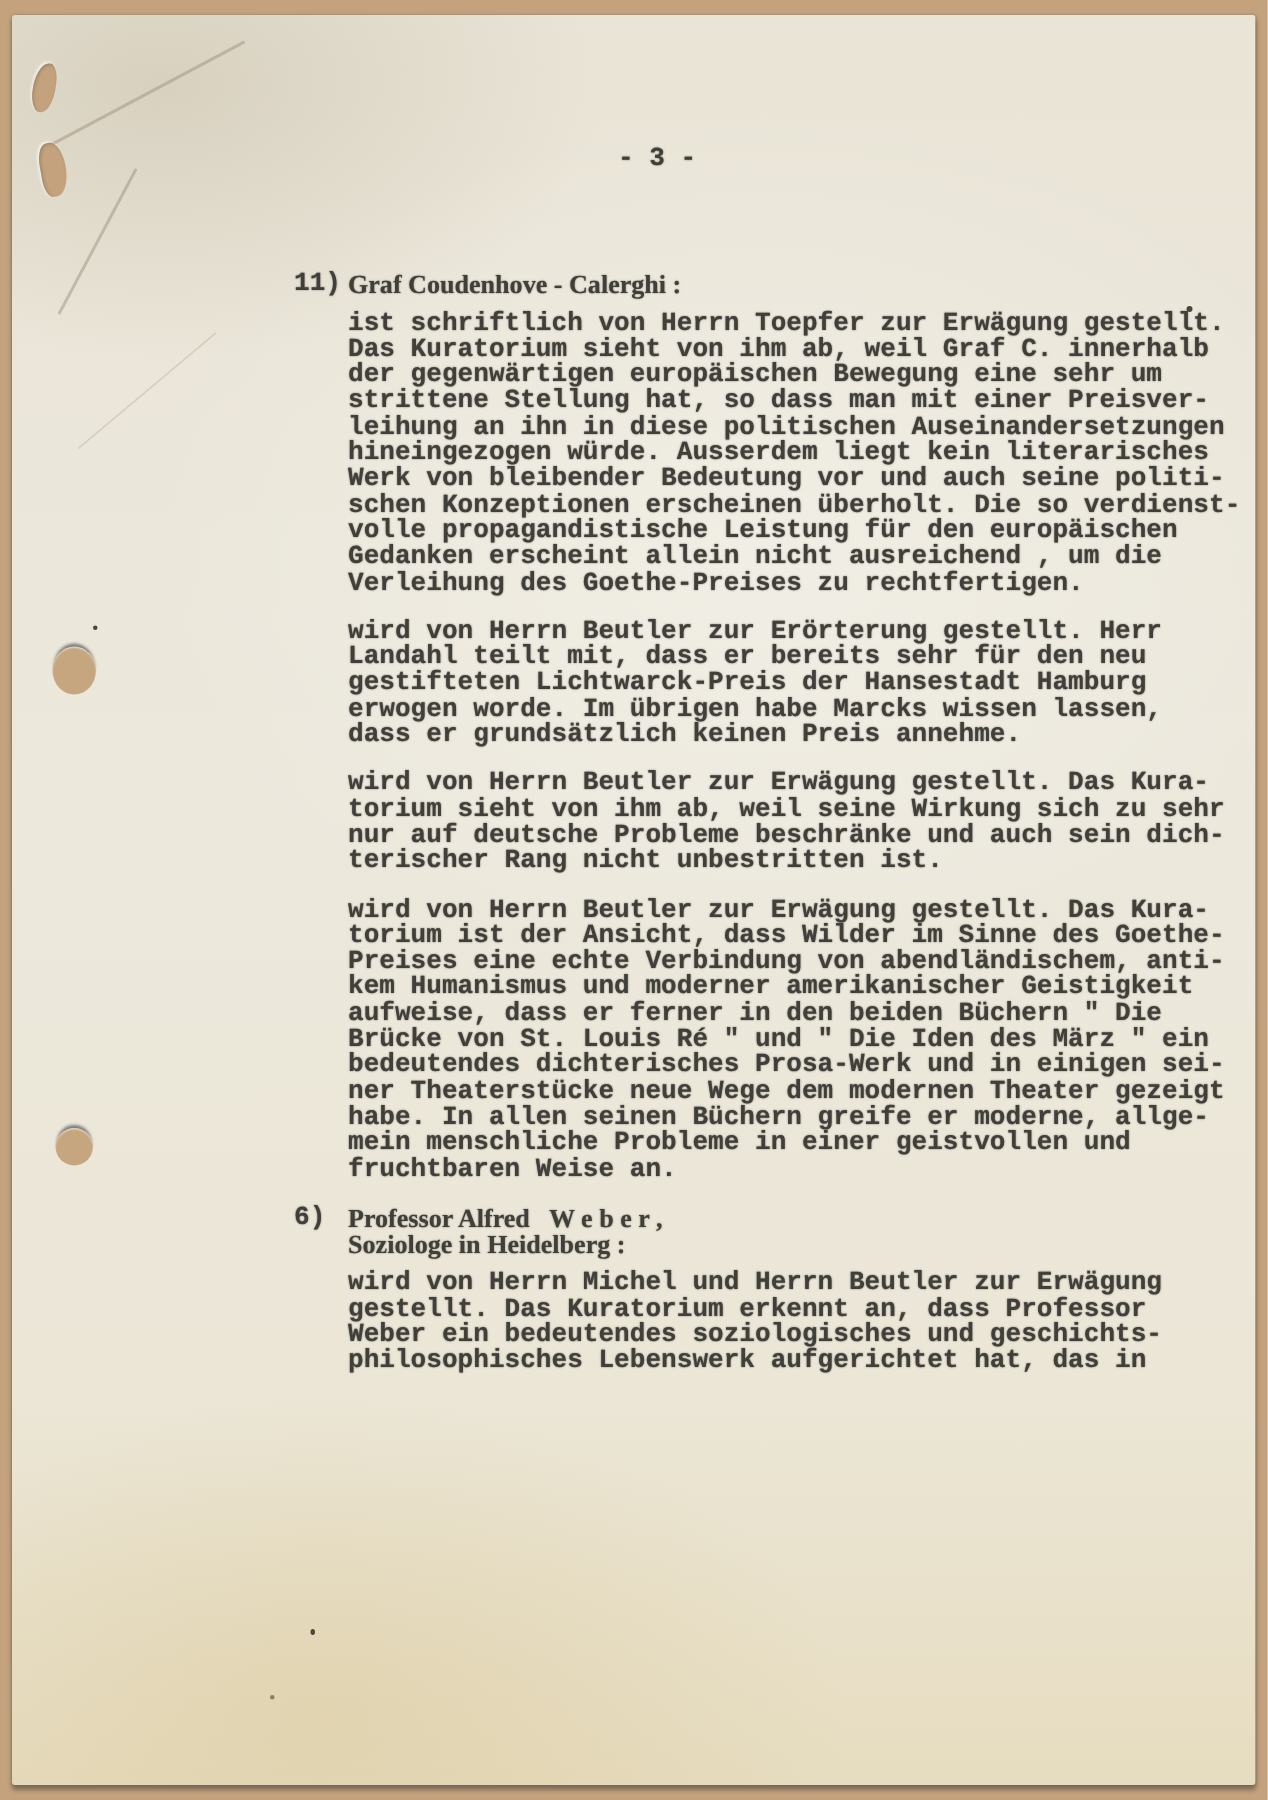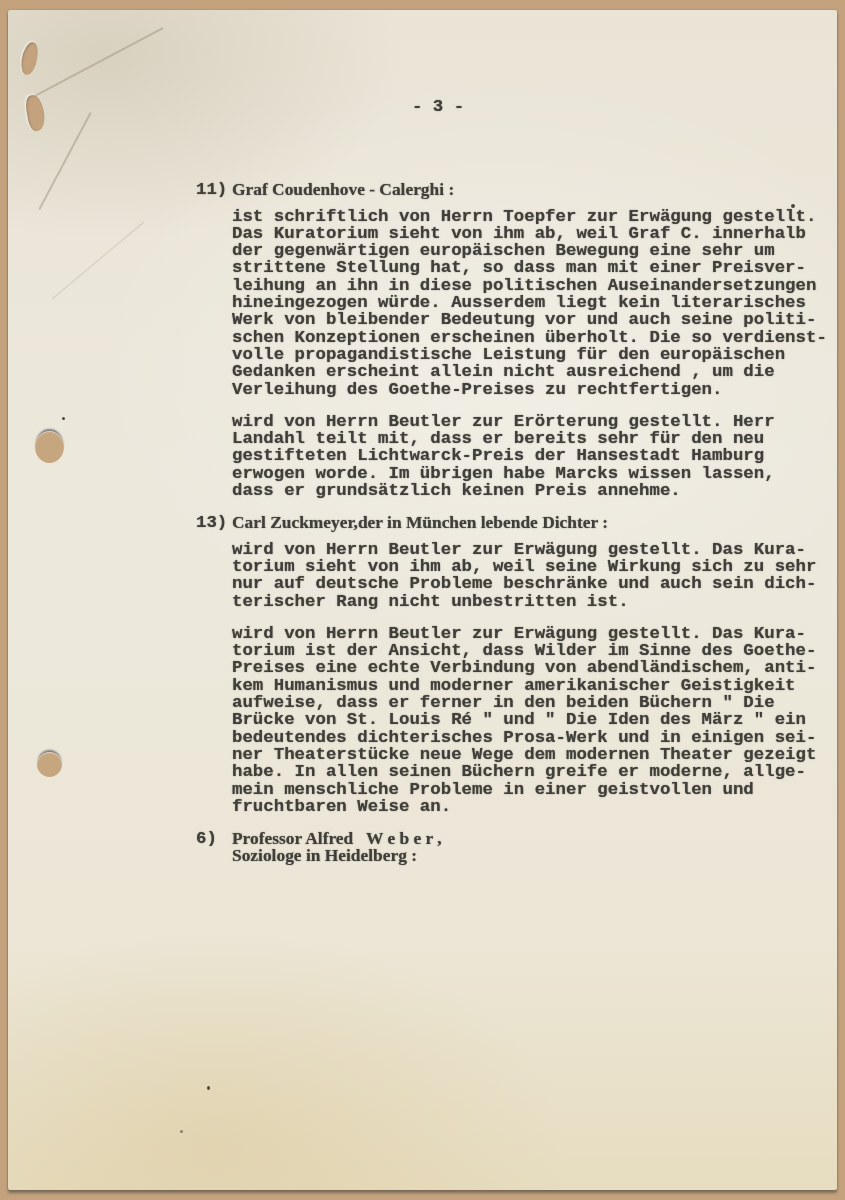--- a/index.html
+++ b/index.html
@@ -90,24 +90,20 @@
 
   <div class="item">
     <div class="item-body">wird von Herrn Beutler zur Erörterung gestellt. Herr
 Landahl teilt mit, dass er bereits sehr für den neu
 gestifteten Lichtwarck-Preis der Hansestadt Hamburg
 erwogen worde. Im übrigen habe Marcks wissen lassen,
 dass er grundsätzlich keinen Preis annehme.</div>
   </div>
 
   <div class="item">
-    <div class="item-header">
-      <span class="item-number">13)</span>
-      <span class="item-title">Carl Zuckmeyer,der in München lebende Dichter :</span>
-    </div>
     <div class="item-body">wird von Herrn Beutler zur Erwägung gestellt. Das Kura-
 torium sieht von ihm ab, weil seine Wirkung sich zu sehr
 nur auf deutsche Probleme beschränke und auch sein dich-
 terischer Rang nicht unbestritten ist.</div>
   </div>
 
   <div class="item">
     <div class="item-body">wird von Herrn Beutler zur Erwägung gestellt. Das Kura-
 torium ist der Ansicht, dass Wilder im Sinne des Goethe-
 Preises eine echte Verbindung von abendländischem, anti-
@@ -120,15 +116,19 @@
 mein menschliche Probleme in einer geistvollen und
 fruchtbaren Weise an.</div>
   </div>
 
   <div class="item">
     <div class="item-header">
       <span class="item-number">6)</span>
       <span class="item-title">Professor Alfred   W e b e r ,
 Soziologe in Heidelberg :</span>
     </div>
+    <div class="item-body">wird von Herrn Michel und Herrn Beutler zur Erwägung
+gestellt. Das Kuratorium erkennt an, dass Professor
+Weber ein bedeutendes soziologisches und geschichts-
+philosophisches Lebenswerk aufgerichtet hat, das in</div>
   </div>
 </div>
 </div>
 
 </body></html>

